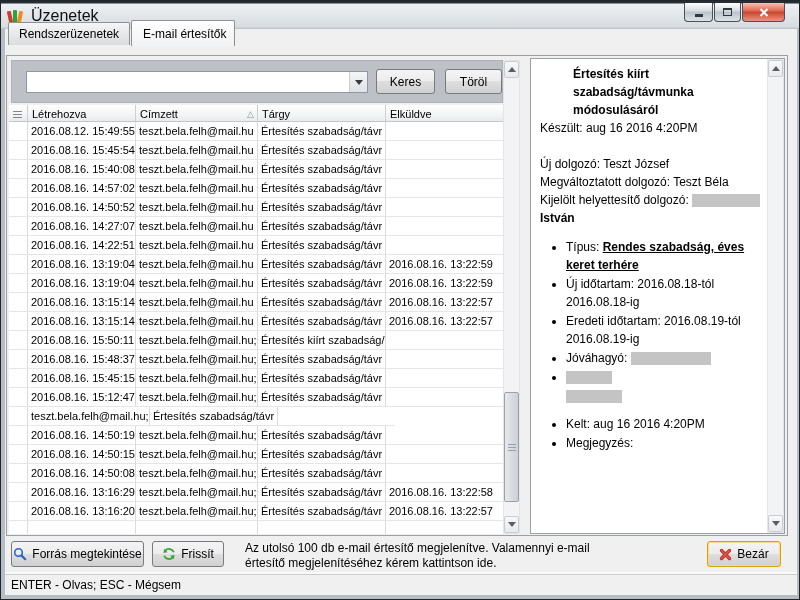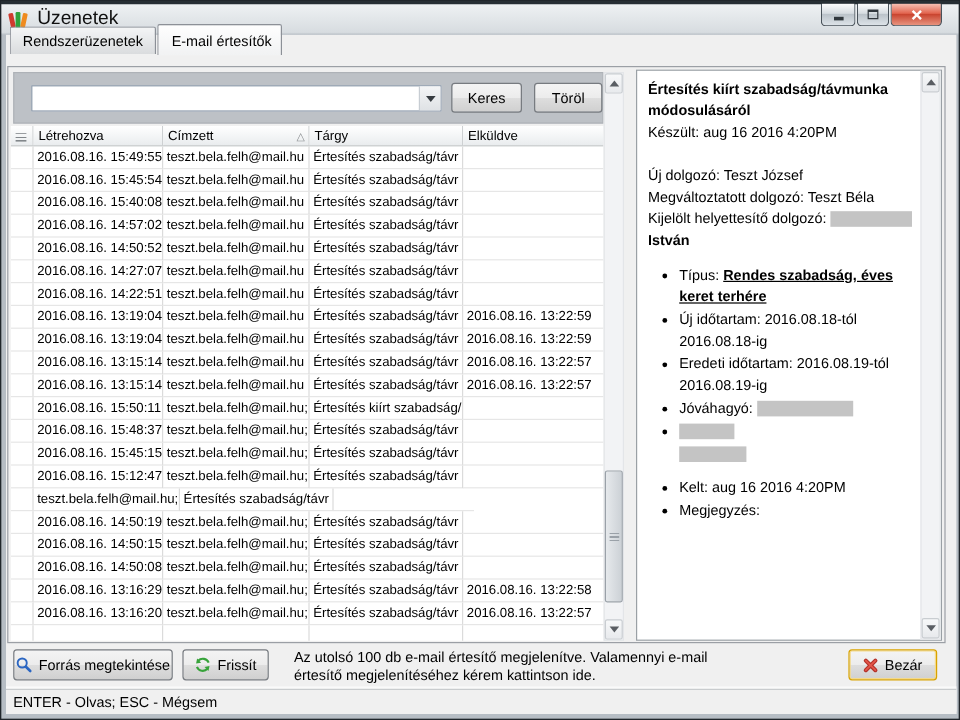--- a/index.html
+++ b/index.html
@@ -62,21 +62,21 @@
   .sb-track{flex:1;position:relative;}
   .sb-thumb{position:absolute;left:0;right:0;background:linear-gradient(90deg,#e6e9ec,#ccd1d6);border:1px solid #9aa1a8;border-radius:2px;
     display:flex;align-items:center;justify-content:center;}
   .sb-grip{width:8px;height:7px;background:repeating-linear-gradient(#9aa1a8 0 1px,transparent 1px 3px);}
   .tri-up{width:0;height:0;border-left:4px solid transparent;border-right:4px solid transparent;border-bottom:5px solid #5a5e63;}
   .tri-down{width:0;height:0;border-left:4px solid transparent;border-right:4px solid transparent;border-top:5px solid #5a5e63;}
   
   .detail{position:absolute;left:525px;top:29px;width:255px;height:476px;background:#fff;border:1px solid #9aa0a5;font-size:12px;line-height:18px;}
   .detail-content{position:absolute;left:0;top:0;right:17px;bottom:0;padding:6px 6px 6px 9px;overflow:hidden;}
   .vs-detail{right:0;top:0;height:474px;position:absolute;left:auto;}
-  .d-title{font-weight:bold;}
+  .d-title{font-weight:bold;margin-left:33px;}
   .d-bold{font-weight:bold;}
   .blank-line{height:18px;}
   .redact{display:inline-block;height:13px;background:#c4c4c4;vertical-align:middle;}
   .redact-block{display:block;height:13px;background:#c4c4c4;margin-top:4px;}
   .bullets{margin:11px 0 0 0;padding-left:26px;}
   .bullets li{margin:0 0 1px 0;}
   .bu{font-weight:bold;text-decoration:underline;}
   
   .footer{position:absolute;left:0;top:509px;width:792px;height:34px;}
   .btn-source{left:6px;top:3px;width:133px;height:26px;}
@@ -147,21 +147,21 @@
         <div class="gh c3">
             <span>Tárgy</span>
           </div>
         <div class="gh c4">
             <span>Elküldve</span>
           </div>
       </div>
       <div>
           <div class="grid-row">
             <div class="gc c0"></div>
-            <div class="gc c1">2016.08.16. 15:49:55</div>
+            <div class="gc c1">2016.08.12. 15:49:55</div>
             <div class="gc c2">teszt.bela.felh@mail.hu</div>
             <div class="gc c3">Értesítés szabadság/távr</div>
             <div class="gc c4"></div>
           </div>
           <div class="grid-row">
             <div class="gc c0"></div>
             <div class="gc c1">2016.08.16. 15:45:54</div>
             <div class="gc c2">teszt.bela.felh@mail.hu</div>
             <div class="gc c3">Értesítés szabadság/távr</div>
             <div class="gc c4"></div>

